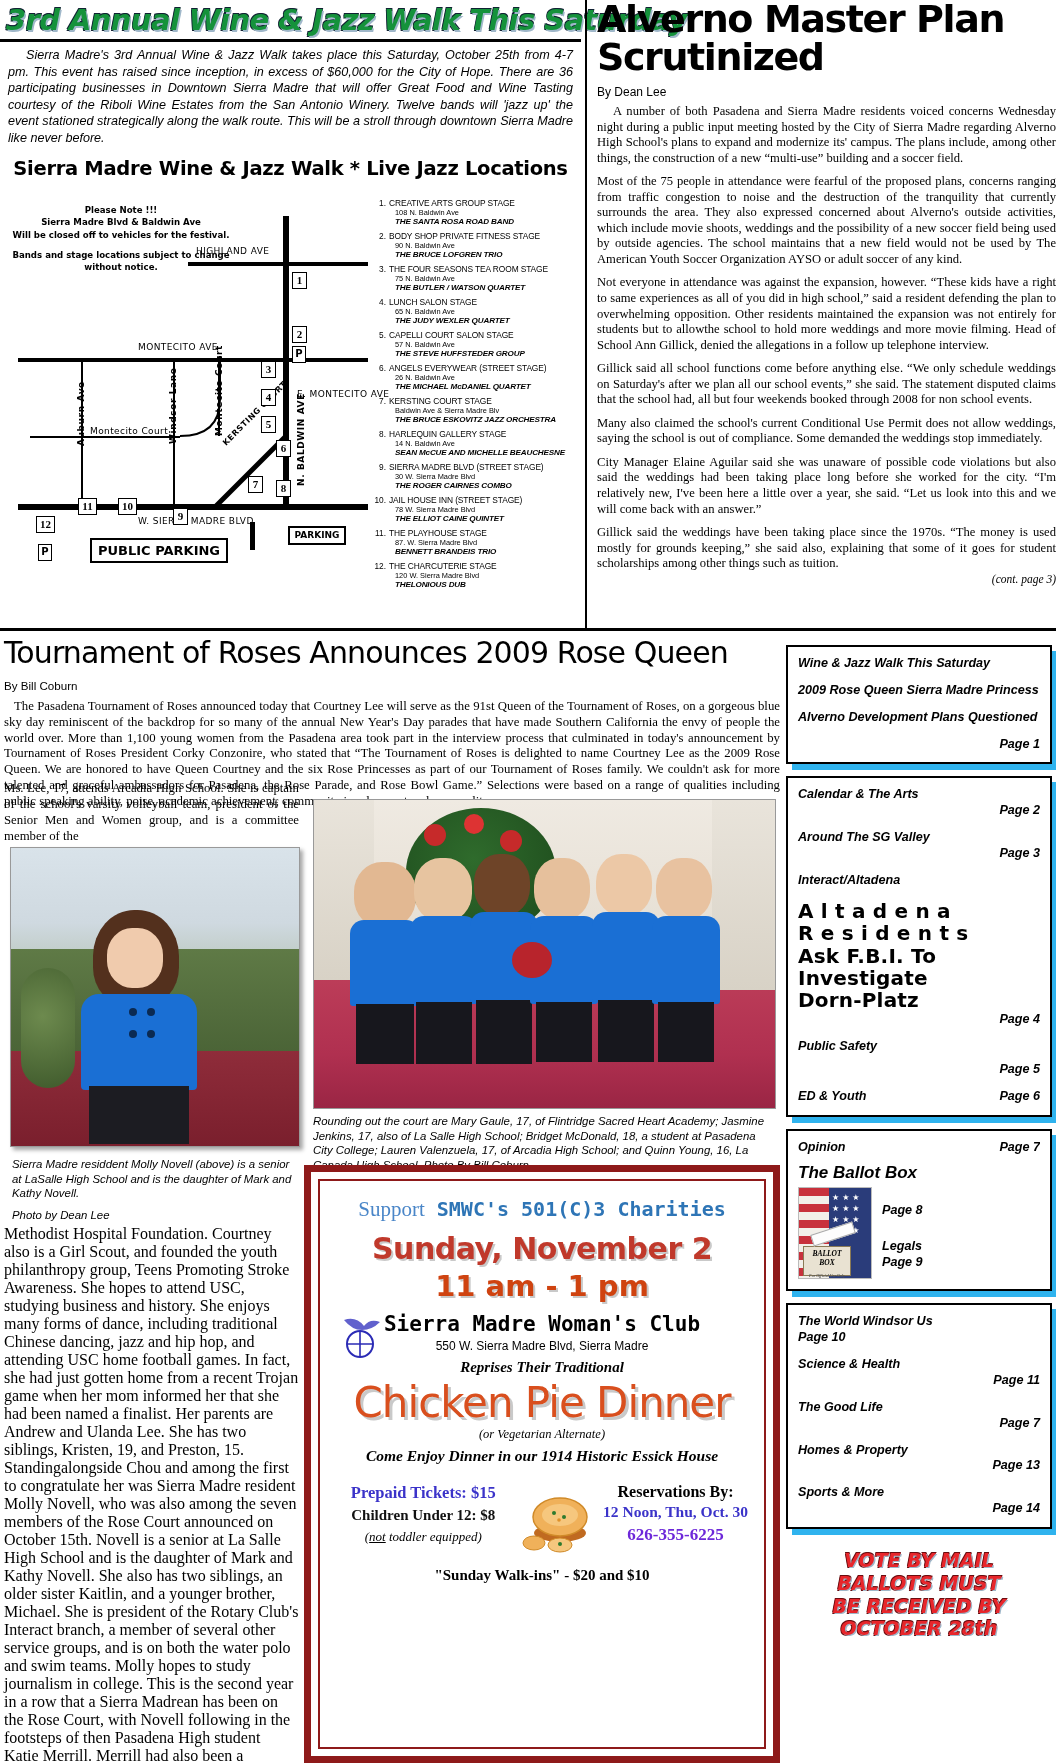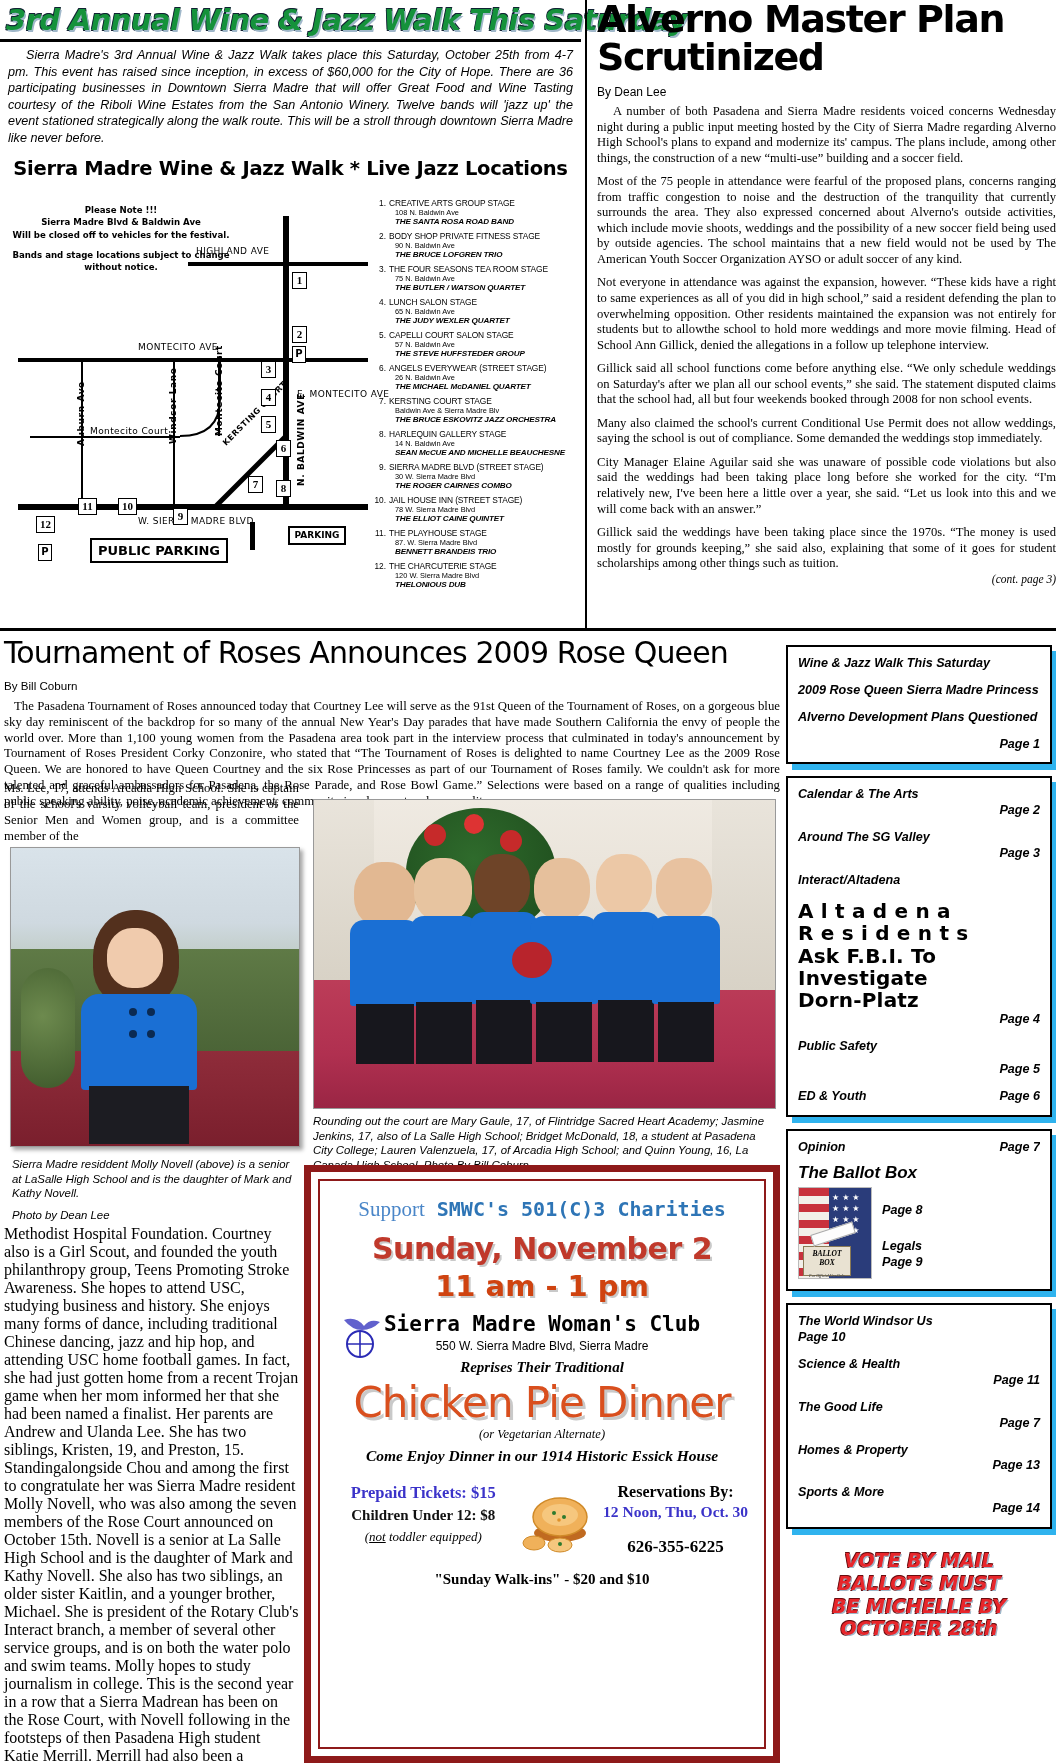--- a/index.html
+++ b/index.html
@@ -175,21 +175,21 @@
                font-size:15.5px; margin-top:5px; }
   .ad-grid { display:flex; margin-top:18px; align-items:flex-start; }
   .ad-left { width:44%; text-align:center; }
   .ad-mid { width:19%; }
   .ad-right { width:37%; text-align:center; }
   .ad-price { font-family:"Liberation Serif", serif; font-weight:bold; font-size:16.5px; color:#3b33c9; }
   .ad-price2 { font-family:"Liberation Serif", serif; font-weight:bold; font-size:15px; color:#111; margin-top:4px;}
   .ad-todd { font-family:"Liberation Serif", serif; font-style:italic; font-size:13px; margin-top:5px; }
   .ad-res { font-family:"Liberation Serif", serif; font-weight:bold; font-size:16px; }
   .ad-res2 { font-family:"Liberation Serif", serif; font-weight:bold; font-size:15.5px; color:#3b33c9; margin-top:2px;}
-  .ad-phone { font-family:"Liberation Serif", serif; font-weight:bold; font-size:17px; color:#000000; margin-top:16px;}
+  .ad-phone { font-family:"Liberation Serif", serif; font-weight:bold; font-size:17px; color:#6d28d9; margin-top:4px;}
   .ad-walk { font-family:"Liberation Serif", serif; font-weight:bold; font-size:15px; margin-top:14px; }
   .pie-icon { width:74px; height:66px; margin:4px auto 0 auto; position:relative; }
 </style>
 </head>
 <body>
 
 <div class="page">
 
   <div class="top-section">
 
@@ -606,18 +606,18 @@
         </div>
         <div class="row" style="margin-bottom:0;">
           <div>Sports &amp; More</div>
           <div class="pg">Page 14</div>
         </div>
       </div>
 
       <div class="vote-mail">
         <div>VOTE BY MAIL</div>
         <div>BALLOTS MUST</div>
-        <div>BE MICHELLE BY</div>
+        <div>BE RECEIVED BY</div>
         <div>OCTOBER 28th</div>
       </div>
     </div>
   </div>
 </div>
 
 </body></html>

